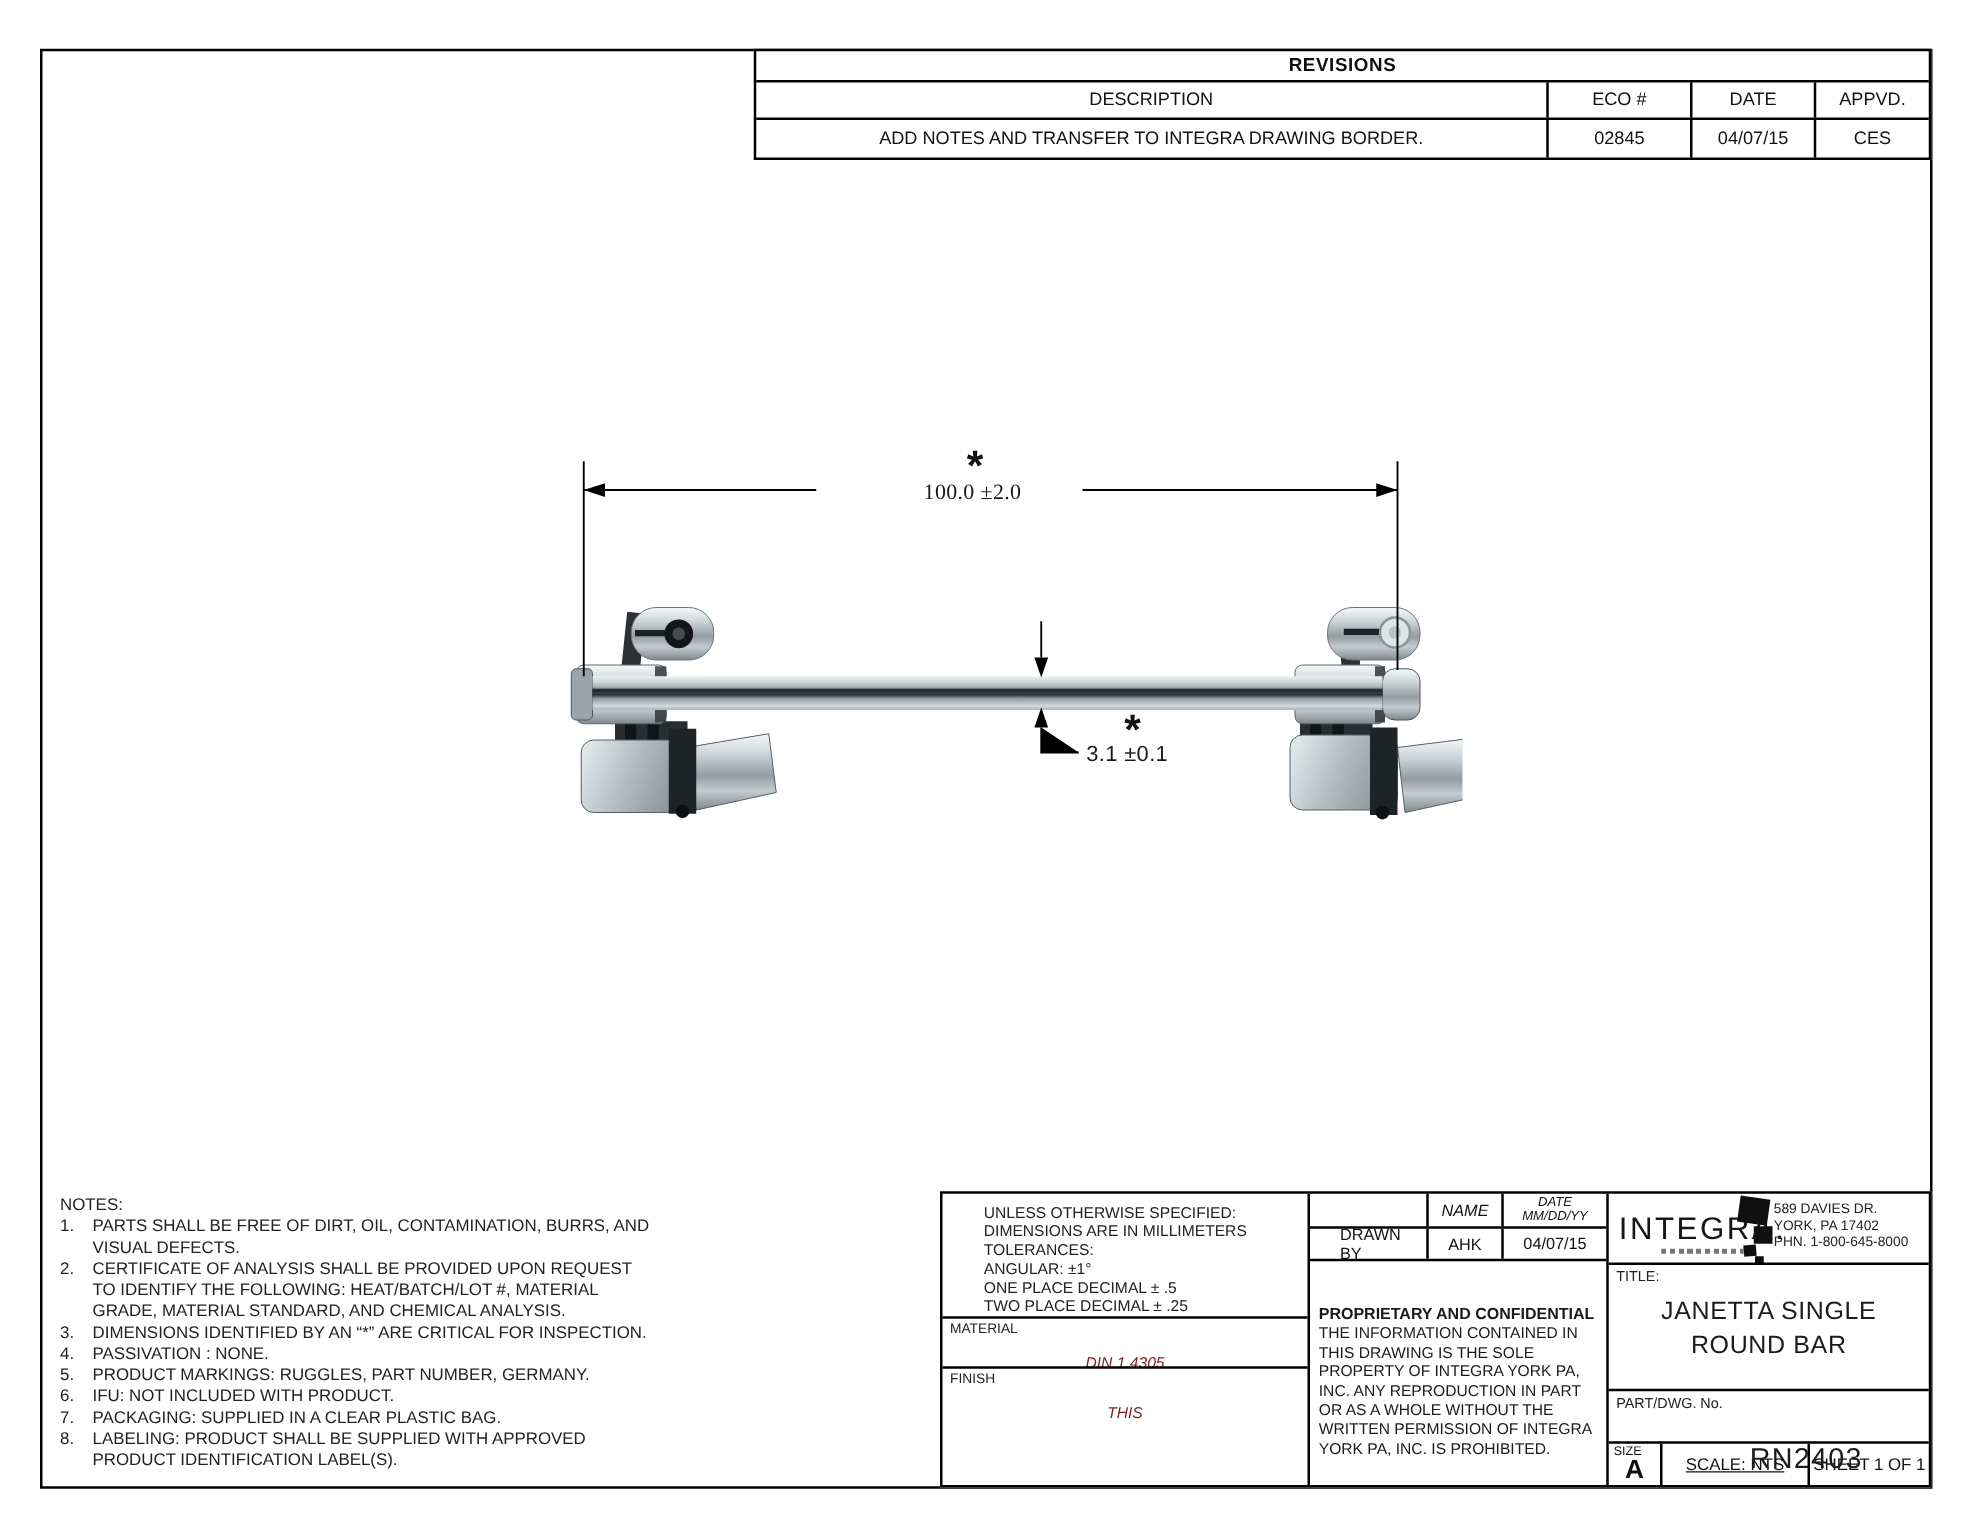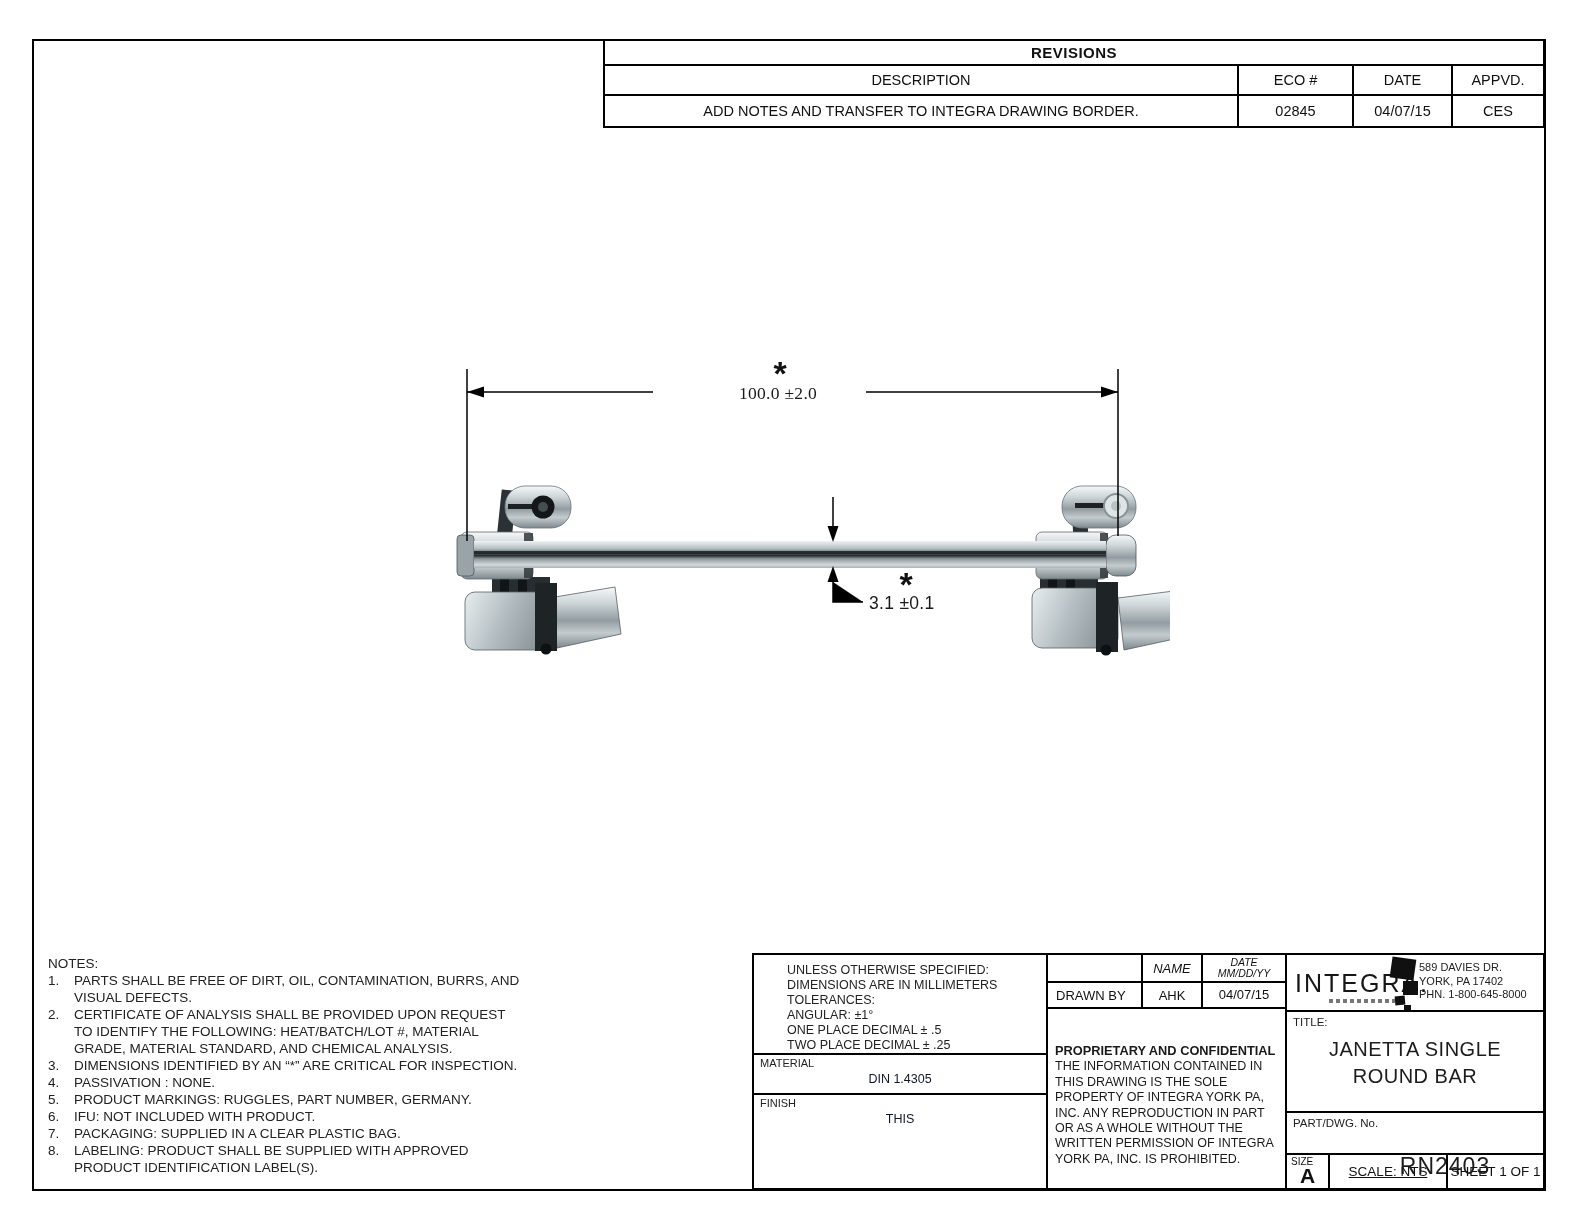--- a/index.html
+++ b/index.html
@@ -38,29 +38,29 @@
 
   
   .tb { left:752px; top:953px; width:793px; height:237px; border:2px solid #000; display:flex; background:#fff; }
   .tb-col1 { width:294px; border-right:2px solid #000; display:flex; flex-direction:column; }
   .tb-col2 { width:239px; border-right:2px solid #000; display:flex; flex-direction:column; }
   .tb-col3 { flex:1; display:flex; flex-direction:column; }
 
   .tol-cell { height:98px; padding:8px 4px 0 33px; font-size:12.5px; line-height:15px; color:#222; }
   .mat-cell { height:40px; border-top:2px solid #000; padding:2px 6px; font-size:11px; color:#222; }
   .fin-cell { height:44px; border-top:2px solid #000; padding:2px 6px; font-size:11px; color:#222; }
-  .cell-value { text-align:center; font-size:12.5px; margin-top:3px; color:#0f172a; }
+  .cell-value { text-align:center; font-size:12.5px; margin-top:14px; color:#7f1d1d;font-style:italic; }
   .dns-cell { flex:1; border-top:2px solid #000; display:flex; align-items:center; justify-content:center; font-size:13px; color:#222; }
 
   .appr-head { height:26px; display:flex;font-style:italic; }
   .appr-row  { height:26px; border-top:2px solid #000; display:flex; }
   .ah-blank { width:93px; }
   .ah-name  { width:60px; border-left:2px solid #000; display:flex; align-items:center; justify-content:center; font-size:13px; }
   .ah-date  { flex:1; border-left:2px solid #000; display:flex; flex-direction:column; align-items:center; justify-content:center; font-size:10.5px; line-height:11.5px; }
-  .ar-label { width:93px; display:flex; align-items:center; padding-left:8px; font-size:13px; }
+  .ar-label { width:93px; display:flex; align-items:center; padding-left:24px; font-size:13px; }
   .prop-cell { flex:1; border-top:2px solid #000; padding:34px 5px 0 7px; font-size:12.5px; line-height:15.4px; color:#1a1a1a; }
   .prop-title { font-weight:bold; font-size:12.8px; }
 
   .logo-cell { height:55px; position:relative; }
   .logo-word { position:absolute; left:8px; top:14px; font-size:25px; letter-spacing:2px; color:#161616; }
   .logo-sq { position:absolute; background:#101010; }
   .logo-tagline { position:absolute; left:42px; top:44px; width:66px; height:4px;
                   background:repeating-linear-gradient(90deg,#777 0 4px,#fff 4px 7px); }
   .logo-addr { position:absolute; left:132px; top:6px; font-size:11px; line-height:13.5px; color:#222; white-space:nowrap; }
 

